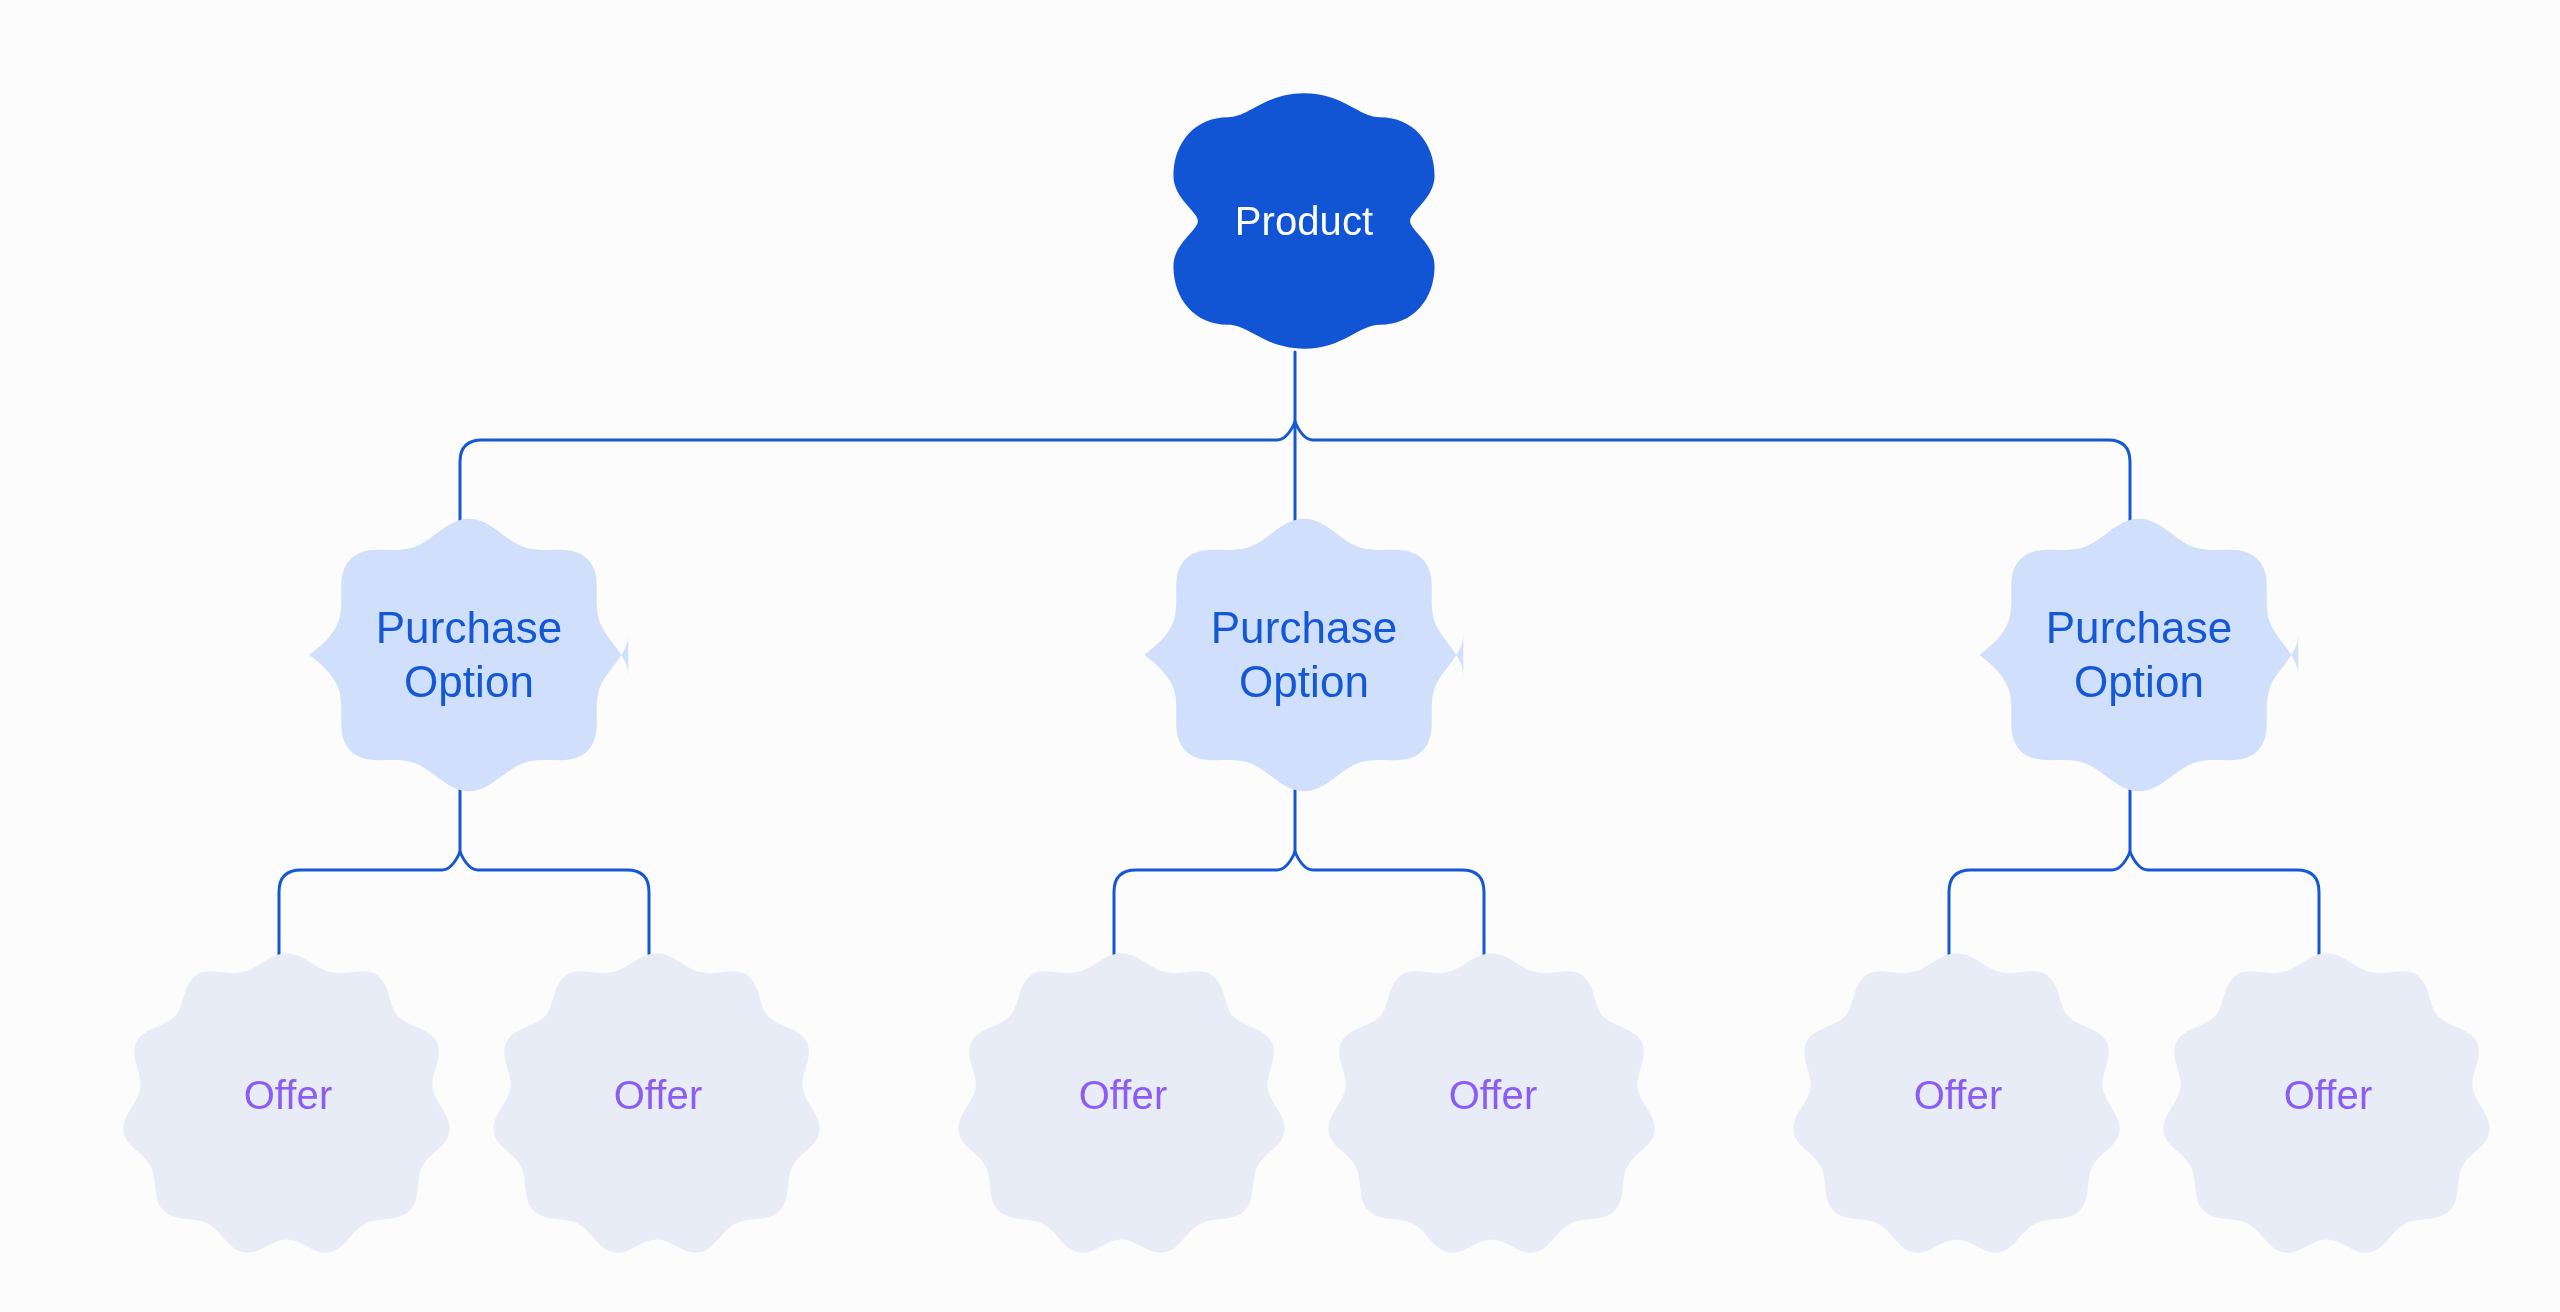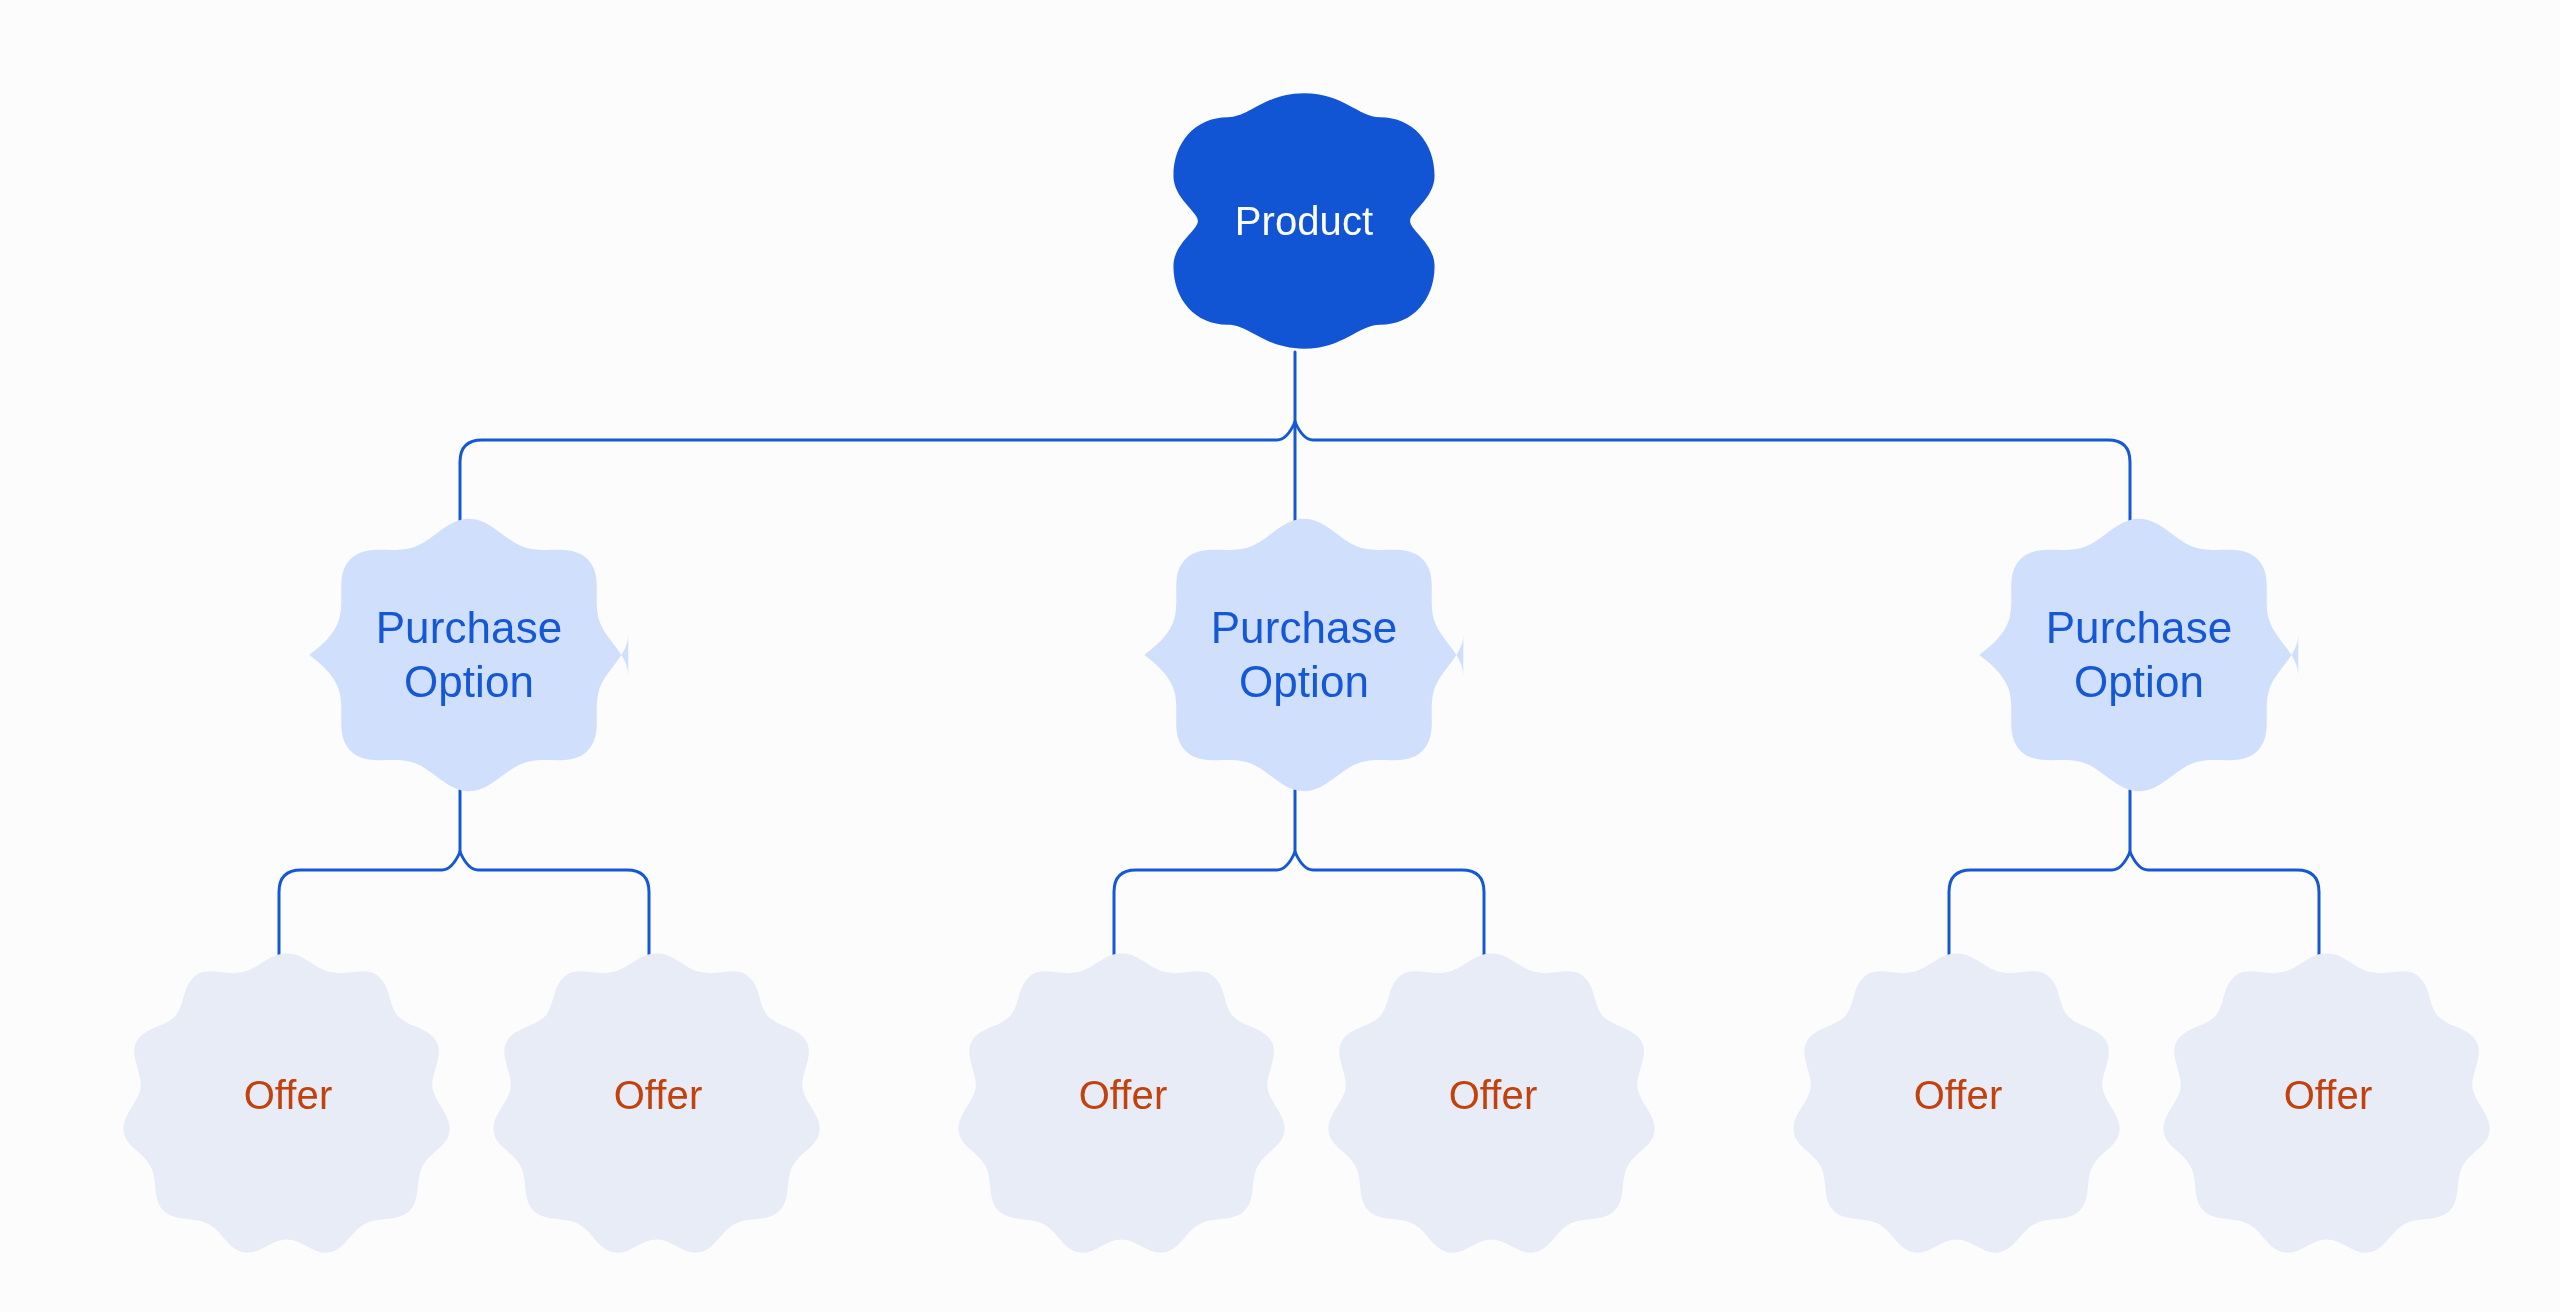--- a/index.html
+++ b/index.html
@@ -85,21 +85,21 @@
     font-size: 44px;
     font-weight: 400;
   }
 
   
   .node-offer {
     width: 286px;
     height: 286px;
   }
   .node-offer .node-label {
-    color: #c2410c;
+    color: #8b5cf6;
     font-size: 40px;
     font-weight: 400;
     text-align: center;
   }
 </style>
 </head>
 <body>
 
 <div id="diagram-root">
 

